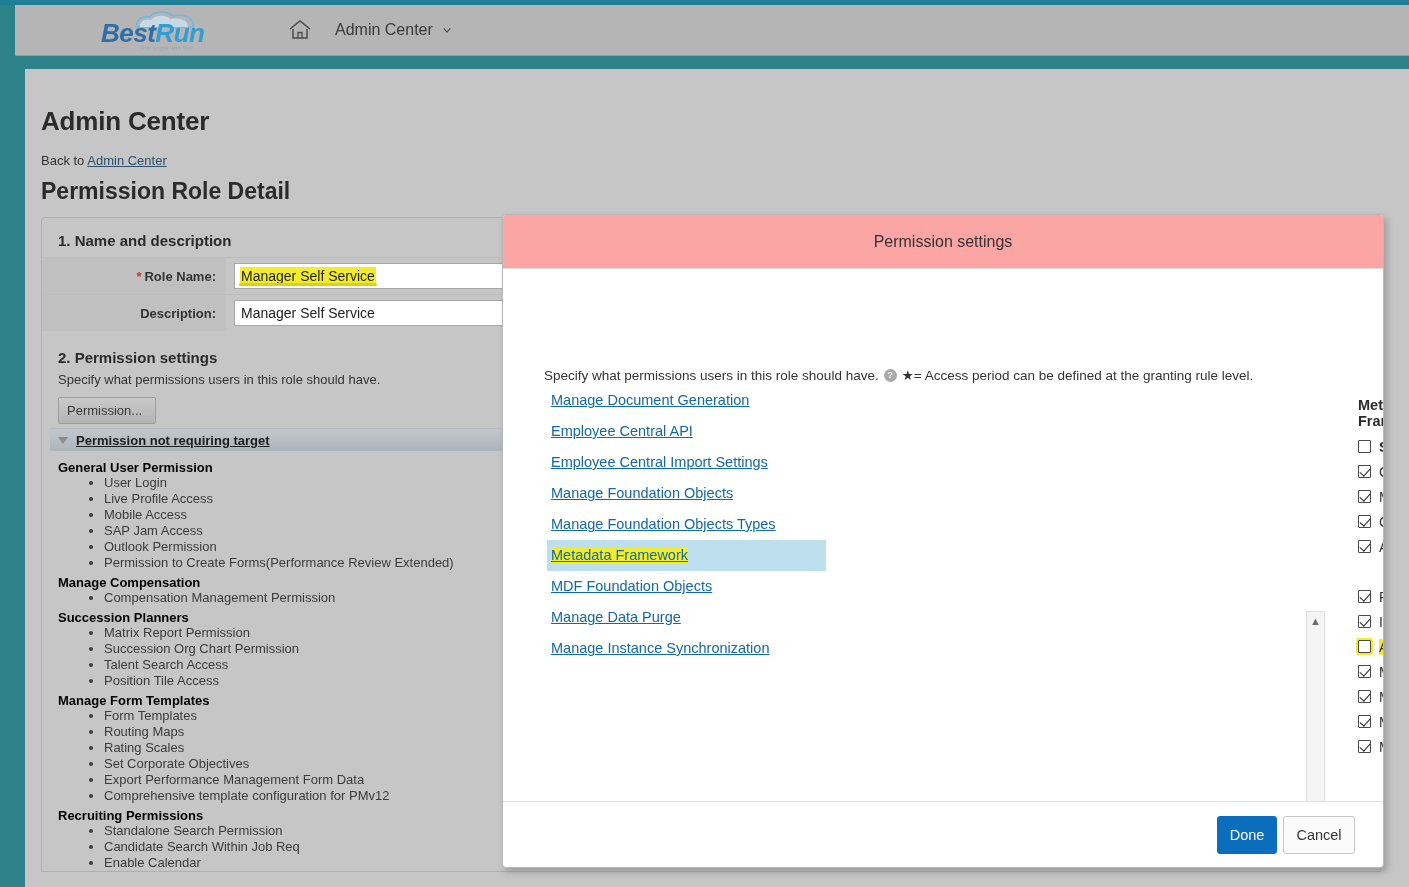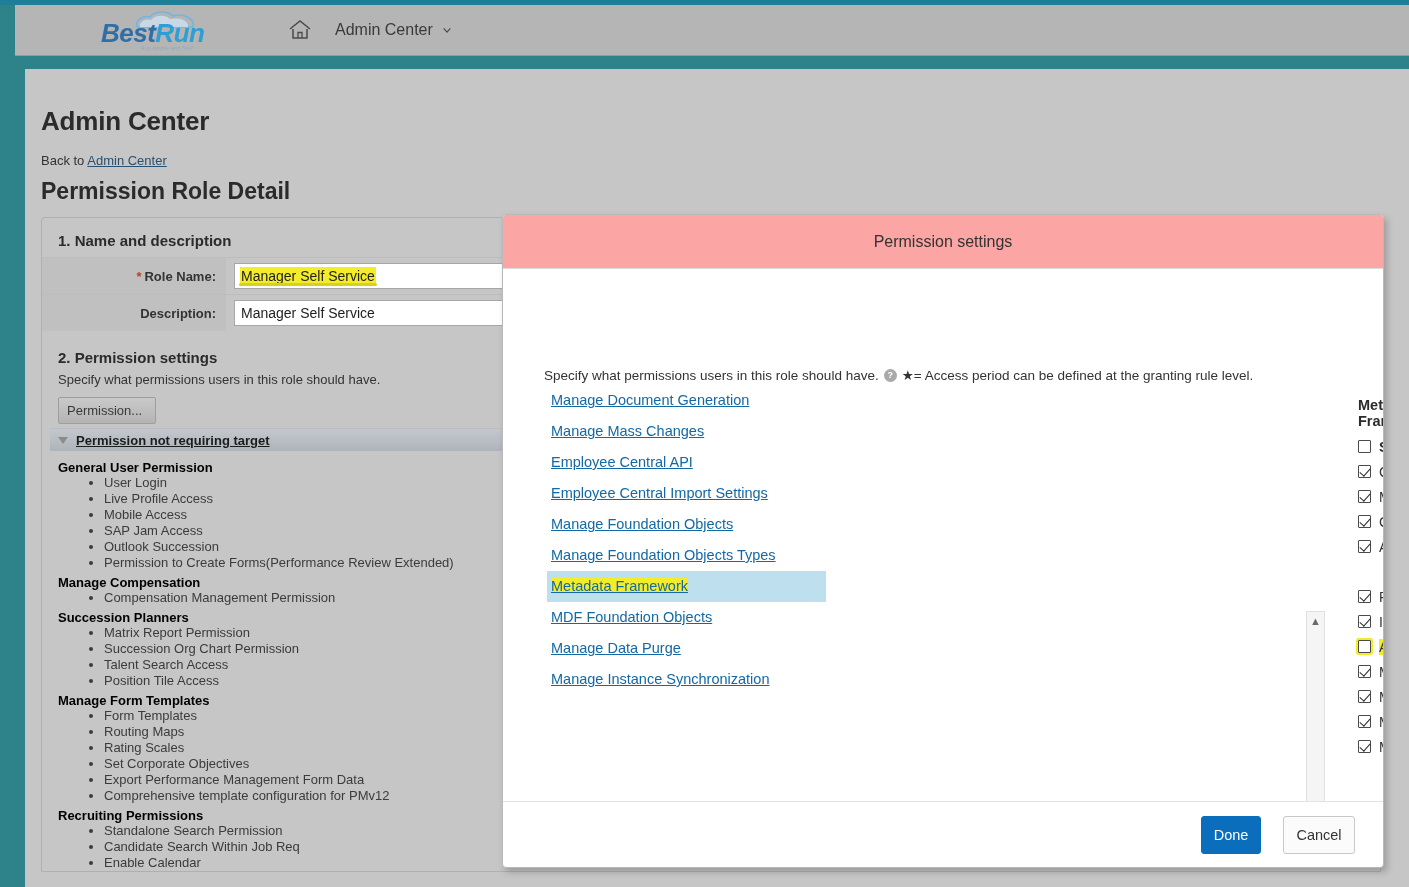--- a/index.html
+++ b/index.html
@@ -188,21 +188,21 @@
   }
   .clabel { font-size:14px; color:#333; white-space:nowrap; }
   .clabel.bold { font-weight:bold; color:#2b2b2b; }
   .crow.indent { padding-left:46px; gap:8px; }
   .crow.indent .gap { width:16px; }
   .clabel.hlight { background:#f2ec2a; position:relative; }
 
   #modal-footer {
     height:66px; border-top:1px solid #e2e2e2;
     display:flex; align-items:center; justify-content:flex-end;
-    padding-right:28px; gap:22px;
+    padding-right:28px; gap:6px;
   }
   #done-btn {
     width:60px; height:38px; background:#0a6ebd; color:#fff;
     border:1px solid #0a6ebd; border-radius:3px;
     font-size:14.5px; display:flex; align-items:center; justify-content:center;
   }
   #cancel-btn {
     width:72px; height:38px; background:#fbfbfb; color:#333;
     border:1px solid #c8c8c8; border-radius:3px;
     font-size:14.5px; display:flex; align-items:center; justify-content:center;
@@ -293,21 +293,21 @@
       <div class="lbl">Permission not requiring target</div>
     </div>
 
     <div id="perm-list">
         <div class="pgroup">General User Permission</div>
         <ul class="pitems">
           <li>User Login</li>
           <li>Live Profile Access</li>
           <li>Mobile Access</li>
           <li>SAP Jam Access</li>
-          <li>Outlook Succession</li>
+          <li>Outlook Permission</li>
           <li>Permission to Create Forms(Performance Review Extended)</li>
         </ul>
         <div class="pgroup">Manage Compensation</div>
         <ul class="pitems">
           <li>Compensation Management Permission</li>
         </ul>
         <div class="pgroup">Succession Planners</div>
         <ul class="pitems">
           <li>Matrix Report Permission</li>
           <li>Succession Org Chart Permission</li>
@@ -342,21 +342,20 @@
   <div id="modal-body">
 
     <div id="modal-intro">
       <span>Specify what permissions users in this role should have.</span>
       <span class="help-icon">?</span>
       <span>★= Access period can be defined at the granting rule level.</span>
     </div>
 
     <div id="link-list">
         <div class="litem"><a href="#">Manage Document Generation</a></div>
-        <div class="litem"><a href="#">Manage Mass Changes</a></div>
         <div class="litem"><a href="#">Employee Central API</a></div>
         <div class="litem"><a href="#">Employee Central Import Settings</a></div>
         <div class="litem"><a href="#">Manage Foundation Objects</a></div>
         <div class="litem"><a href="#">Manage Foundation Objects Types</a></div>
         <div class="litem sel"><a href="#">Metadata Framework</a></div>
         <div class="litem"><a href="#">MDF Foundation Objects</a></div>
         <div class="litem"><a href="#">Manage Data Purge</a></div>
         <div class="litem"><a href="#">Manage Instance Synchronization</a></div>
       </div>
 

